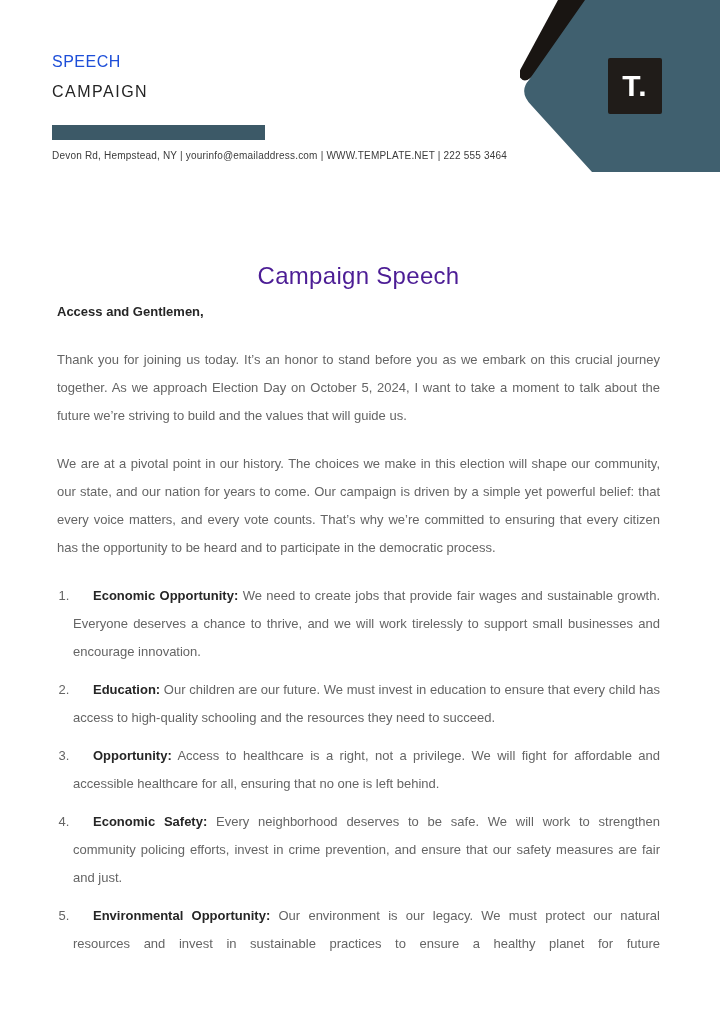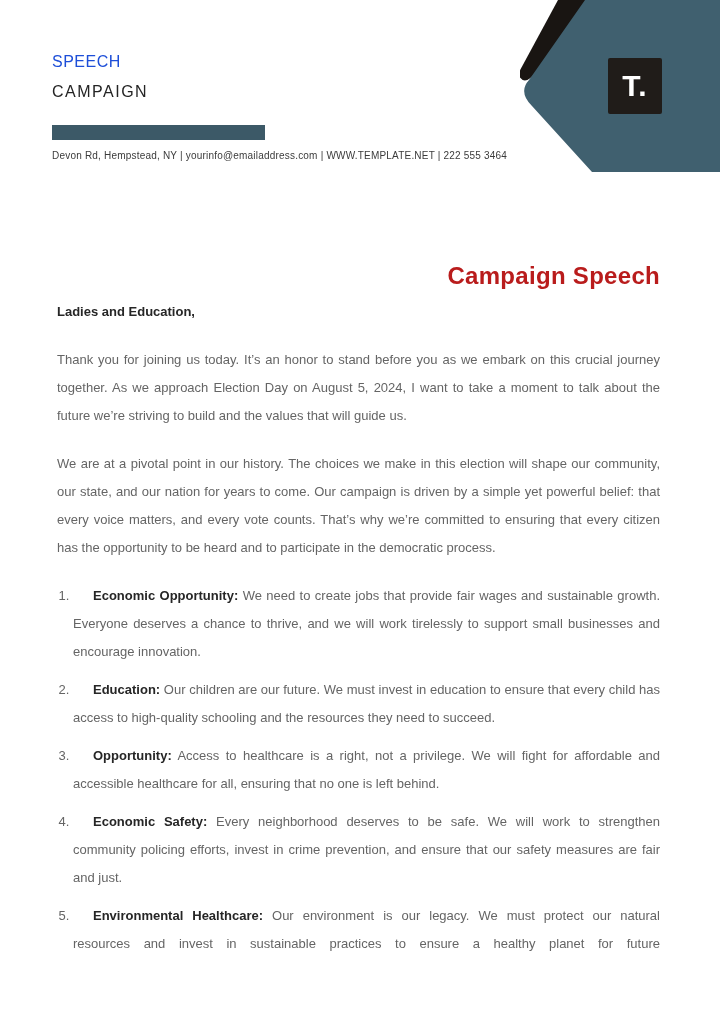--- a/index.html
+++ b/index.html
@@ -48,22 +48,22 @@
     white-space: nowrap;
   }
 
   
   .content {
     position: absolute; left: 57px; top: 262px; width: 603px;
     font-size: 13px; line-height: 28px; color: #656565;
     text-align: justify;
   }
   .doc-title {
-    font-size: 24px; font-weight: 700; color: #b91c1c;
-    text-align: right; line-height: 28px; letter-spacing: 0.3px;
+    font-size: 24px; font-weight: 400; color: #4c1d95;
+    text-align: center; line-height: 28px; letter-spacing: 0.3px;
     margin: 0 0 8px 0;
   }
   .salutation {
     font-weight: 700; color: #262626; text-align: left;
     margin: 0;
   }
   .body-par { margin: 20px 0; }
   .stand-heading {
     font-size: 13px; font-weight: 700; color: #262626;
     margin: 5px 0 20px 0; text-align: left;
@@ -95,23 +95,23 @@
     <div class="logo-line2">CAMPAIGN</div>
   </div>
 
   <div class="divider-bar"></div>
 
   <div class="contact-line">Devon Rd, Hempstead, NY | yourinfo@emailaddress.com | WWW.TEMPLATE.NET | 222 555 3464</div>
 
   <div class="content">
     <h1 class="doc-title">Campaign Speech</h1>
 
-    <p class="salutation">Ladies and Education,</p>
+    <p class="salutation">Access and Gentlemen,</p>
 
-    <p class="body-par">Thank you for joining us today. It’s an honor to stand before you as we embark on this crucial journey together. As we approach Election Day on August 5, 2024, I want to take a moment to talk about the future we’re striving to build and the values that will guide us.</p>
+    <p class="body-par">Thank you for joining us today. It’s an honor to stand before you as we embark on this crucial journey together. As we approach Election Day on October 5, 2024, I want to take a moment to talk about the future we’re striving to build and the values that will guide us.</p>
 
     <p class="body-par">We are at a pivotal point in our history. The choices we make in this election will shape our community, our state, and our nation for years to come. Our campaign is driven by a simple yet powerful belief: that every voice matters, and every vote counts. That’s why we’re committed to ensuring that every citizen has the opportunity to be heard and to participate in the democratic process.</p>
 
 
     <ol class="stand-list">
       <li>
         <span class="item-label">Economic Opportunity:</span>
         <span class="item-text">We need to create jobs that provide fair wages and sustainable growth. Everyone deserves a chance to thrive, and we will work tirelessly to support small businesses and encourage innovation.</span>
       </li>
       <li>
@@ -120,19 +120,19 @@
       </li>
       <li>
         <span class="item-label">Opportunity:</span>
         <span class="item-text">Access to healthcare is a right, not a privilege. We will fight for affordable and accessible healthcare for all, ensuring that no one is left behind.</span>
       </li>
       <li>
         <span class="item-label">Economic Safety:</span>
         <span class="item-text">Every neighborhood deserves to be safe. We will work to strengthen community policing efforts, invest in crime prevention, and ensure that our safety measures are fair and just.</span>
       </li>
       <li class="li-clipped">
-        <span class="item-label">Environmental Healthcare:</span>
+        <span class="item-label">Environmental Opportunity:</span>
         <span class="item-text">Our environment is our legacy. We must protect our natural resources and invest in sustainable practices to ensure a healthy planet for future</span>
       </li>
     </ol>
   </div>
 
 </div>
 
 </body></html>

